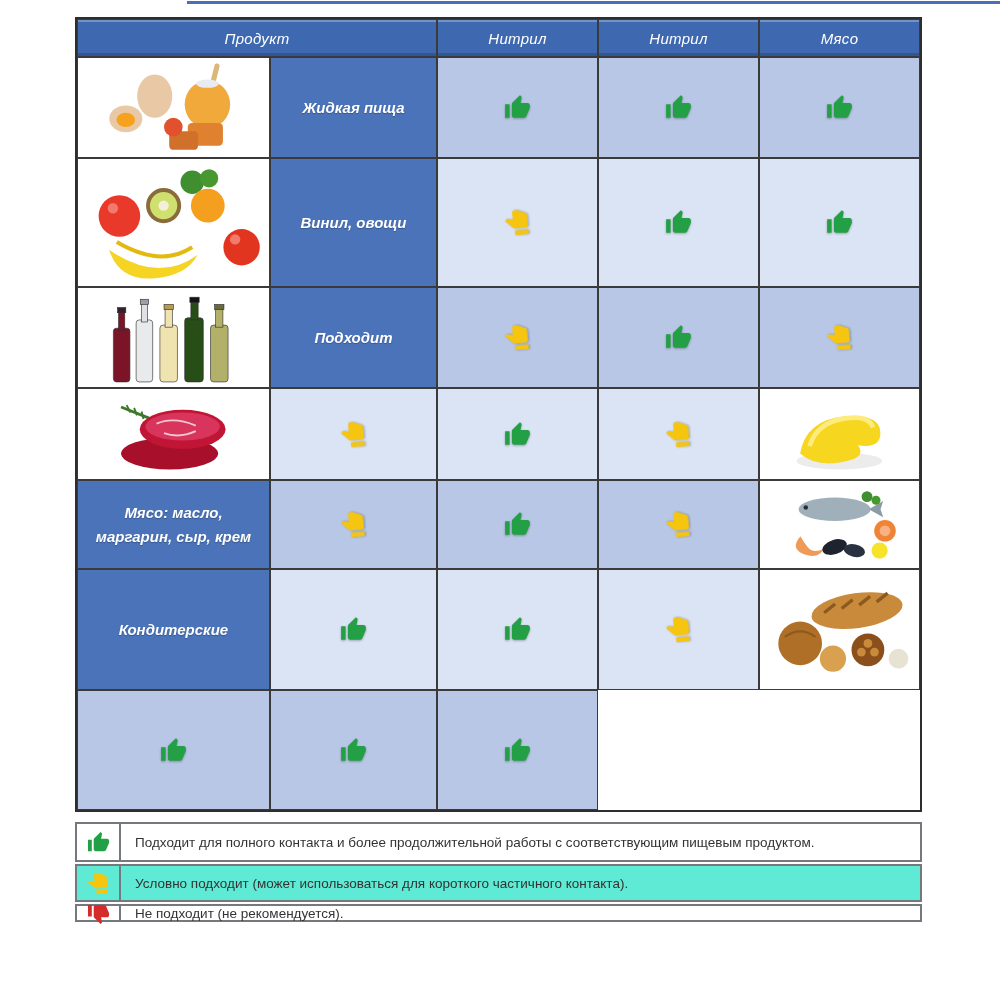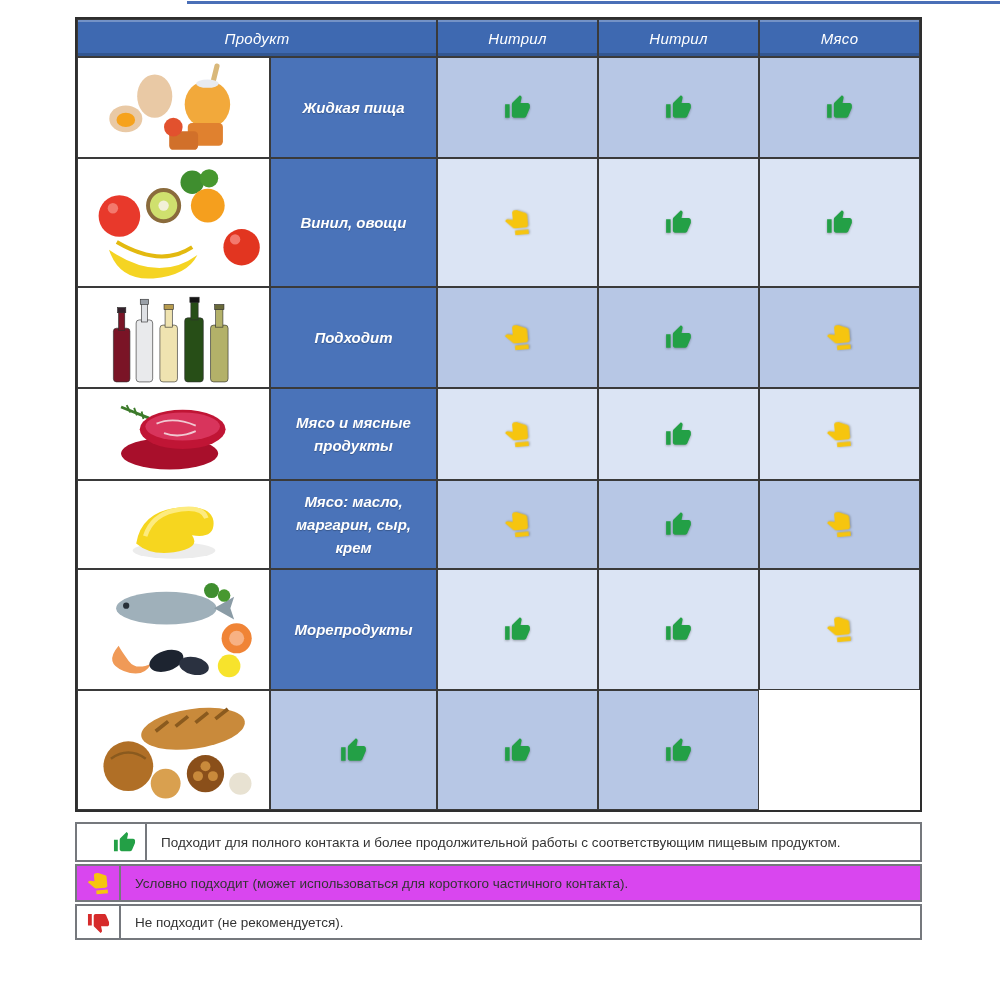--- a/index.html
+++ b/index.html
@@ -20,26 +20,26 @@
   .imgcell svg{display:block;max-width:182px;max-height:100%;}
   .namecell{background:#4a73b9;color:#fff;font-style:italic;font-weight:bold;font-size:15px;
             text-align:center;line-height:1.55;padding:8px 16px;text-shadow:0 1px 1px rgba(0,0,0,.25);}
   .rate.dark{background:#b7c7e5;}
   .rate.light{background:#dbe4f4;}
   .rate span svg{filter:drop-shadow(0 1px 1px rgba(0,0,0,.3));}
 
   .legend{position:absolute;left:75px;top:822px;width:847px;box-sizing:border-box;}
   .legend-row{display:grid;grid-template-columns:44px 1fr;border:2px solid #75787d;
               box-sizing:border-box;background:#fff;margin-top:2px;}
-  .legend-row:first-child{margin-top:0;padding-left:26px;}
-  .legend-row.alt{background:#d946ef;}
+  .legend-row:first-child{margin-top:0;}
+  .legend-row.alt{background:#5eead4;}
   .lg-ic{border-right:2px solid #75787d;display:flex;align-items:center;justify-content:center;
          height:36px;}
   .legend-row.alt .lg-ic, .legend-row.alt .lg-tx{height:34px;}
-  .legend-row:last-child .lg-ic, .legend-row:last-child .lg-tx{height:32px;}
+  .legend-row:last-child .lg-ic, .legend-row:last-child .lg-tx{height:14px;}
   .lg-tx{display:flex;align-items:center;padding-left:14px;font-size:13.5px;color:#333;height:36px;}
 </style>
 </head>
 <body>
 
 <div class="page">
   <div class="topline"></div>
 
   <div class="maintable">
 
@@ -169,21 +169,20 @@
     <div class="cell imgcell">
       <svg viewBox="0 0 140 90">
         <path d="M14 16 l30 12" stroke="#3c7a2a" stroke-width="3"></path>
         <path d="M20 14 l4 8 M28 17 l3 8 M36 21 l2 8" stroke="#3c7a2a" stroke-width="2"></path>
         <ellipse cx="66" cy="66" rx="52" ry="17" fill="#a80f2b"></ellipse>
         <ellipse cx="80" cy="40" rx="46" ry="21" fill="#c01535"></ellipse>
         <ellipse cx="80" cy="37" rx="40" ry="15" fill="#d8345c"></ellipse>
         <path d="M52 34 q18 -8 42 2 M60 44 q16 6 34 -2" stroke="#f0c9d2" stroke-width="2" fill="none"></path>
       </svg>
     </div>
-    <div class="cell namecell">Мясо и мясные продукты</div>
     <div class="cell rate light">
         <span>
           <svg width="27" height="27" viewBox="0 0 24 24" style="display:block;transform:rotate(-95deg)">
             <path d="M1 21h4V9H1v12zM23 10c0-1.1-.9-2-2-2h-6.31l.95-4.57.03-.32c0-.41-.17-.79-.44-1.06L14.17 1 7.59 7.59C7.22 7.95 7 8.45 7 9v10c0 1.1.9 2 2 2h9c.83 0 1.54-.5 1.84-1.22l3.02-7.05c.09-.23.14-.47.14-.73v-2z" fill="#f6c50f"></path>
           </svg>
         </span>
       </div>
     <div class="cell rate light">
         <span>
           <svg width="27" height="27" viewBox="0 0 24 24" style="display:block;transform:none">
@@ -237,21 +236,21 @@
         <circle cx="120" cy="52" r="12" fill="#f08436"></circle>
           <circle cx="120" cy="52" r="6" fill="#f7b183"></circle>
         <path d="M26 58 q-12 14 4 20 q16 6 22 -6 q-12 6 -18 -2 q-6 -8 -8 -12z" fill="#f09a57"></path>
         <ellipse cx="64" cy="70" rx="14" ry="8" fill="#1d2430" transform="rotate(-18 64 70)"></ellipse>
         <ellipse cx="86" cy="74" rx="12" ry="7" fill="#2a3140" transform="rotate(12 86 74)"></ellipse>
         <circle cx="114" cy="74" r="9" fill="#f7e32c"></circle>
         <circle cx="100" cy="14" r="6" fill="#3f8e2f"></circle>
           <circle cx="110" cy="18" r="5" fill="#47982f"></circle>
       </svg>
     </div>
-    <div class="cell namecell">Морепродукты</div>
+    <div class="cell namecell">Кондитерские</div>
     <div class="cell rate light">
         <span>
           <svg width="27" height="27" viewBox="0 0 24 24" style="display:block;transform:none">
             <path d="M1 21h4V9H1v12zM23 10c0-1.1-.9-2-2-2h-6.31l.95-4.57.03-.32c0-.41-.17-.79-.44-1.06L14.17 1 7.59 7.59C7.22 7.95 7 8.45 7 9v10c0 1.1.9 2 2 2h9c.83 0 1.54-.5 1.84-1.22l3.02-7.05c.09-.23.14-.47.14-.73v-2z" fill="#23a046"></path>
           </svg>
         </span>
       </div>
     <div class="cell rate light">
         <span>
           <svg width="27" height="27" viewBox="0 0 24 24" style="display:block;transform:none">

